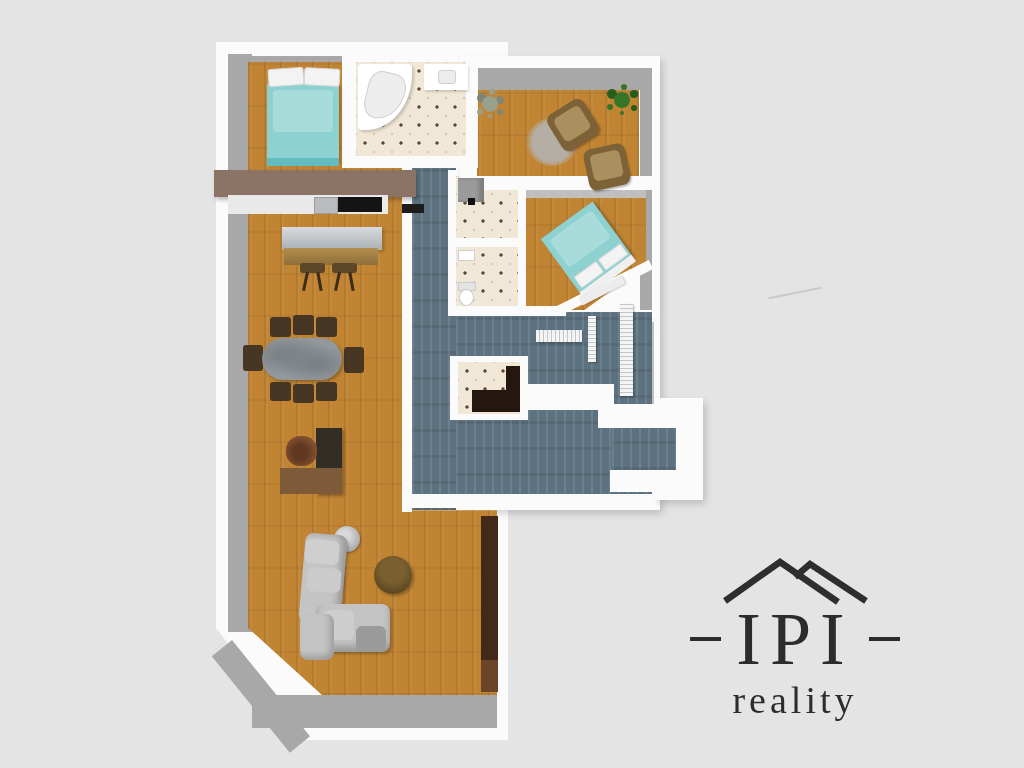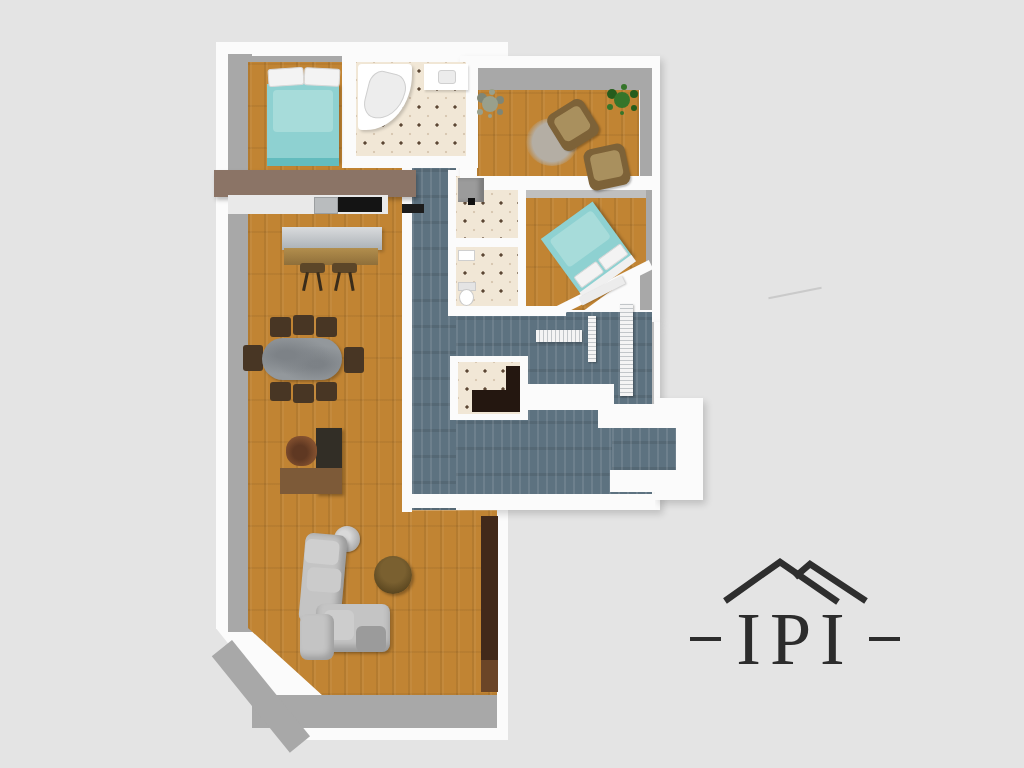--- a/index.html
+++ b/index.html
@@ -174,15 +174,16 @@
   <div class="a logo" style="left:690px;top:556px;width:210px;">
     <svg width="170" height="52" viewBox="0 0 170 52" style="display:block;margin:0 auto;">
       <path d="M15,45 L70,6 L128,46" fill="none" stroke="#2e2e2e" stroke-width="6.5"></path>
       <path d="M85,21 L100,8 L156,45" fill="none" stroke="#2e2e2e" stroke-width="6.5"></path>
     </svg>
     <div class="brand-row">
       <div class="dash"></div>
       <div class="brand">IPI</div>
       <div class="dash"></div>
     </div>
+    <div class="tagline">reality</div>
   </div>
 
 </div>
 
 </body></html>

